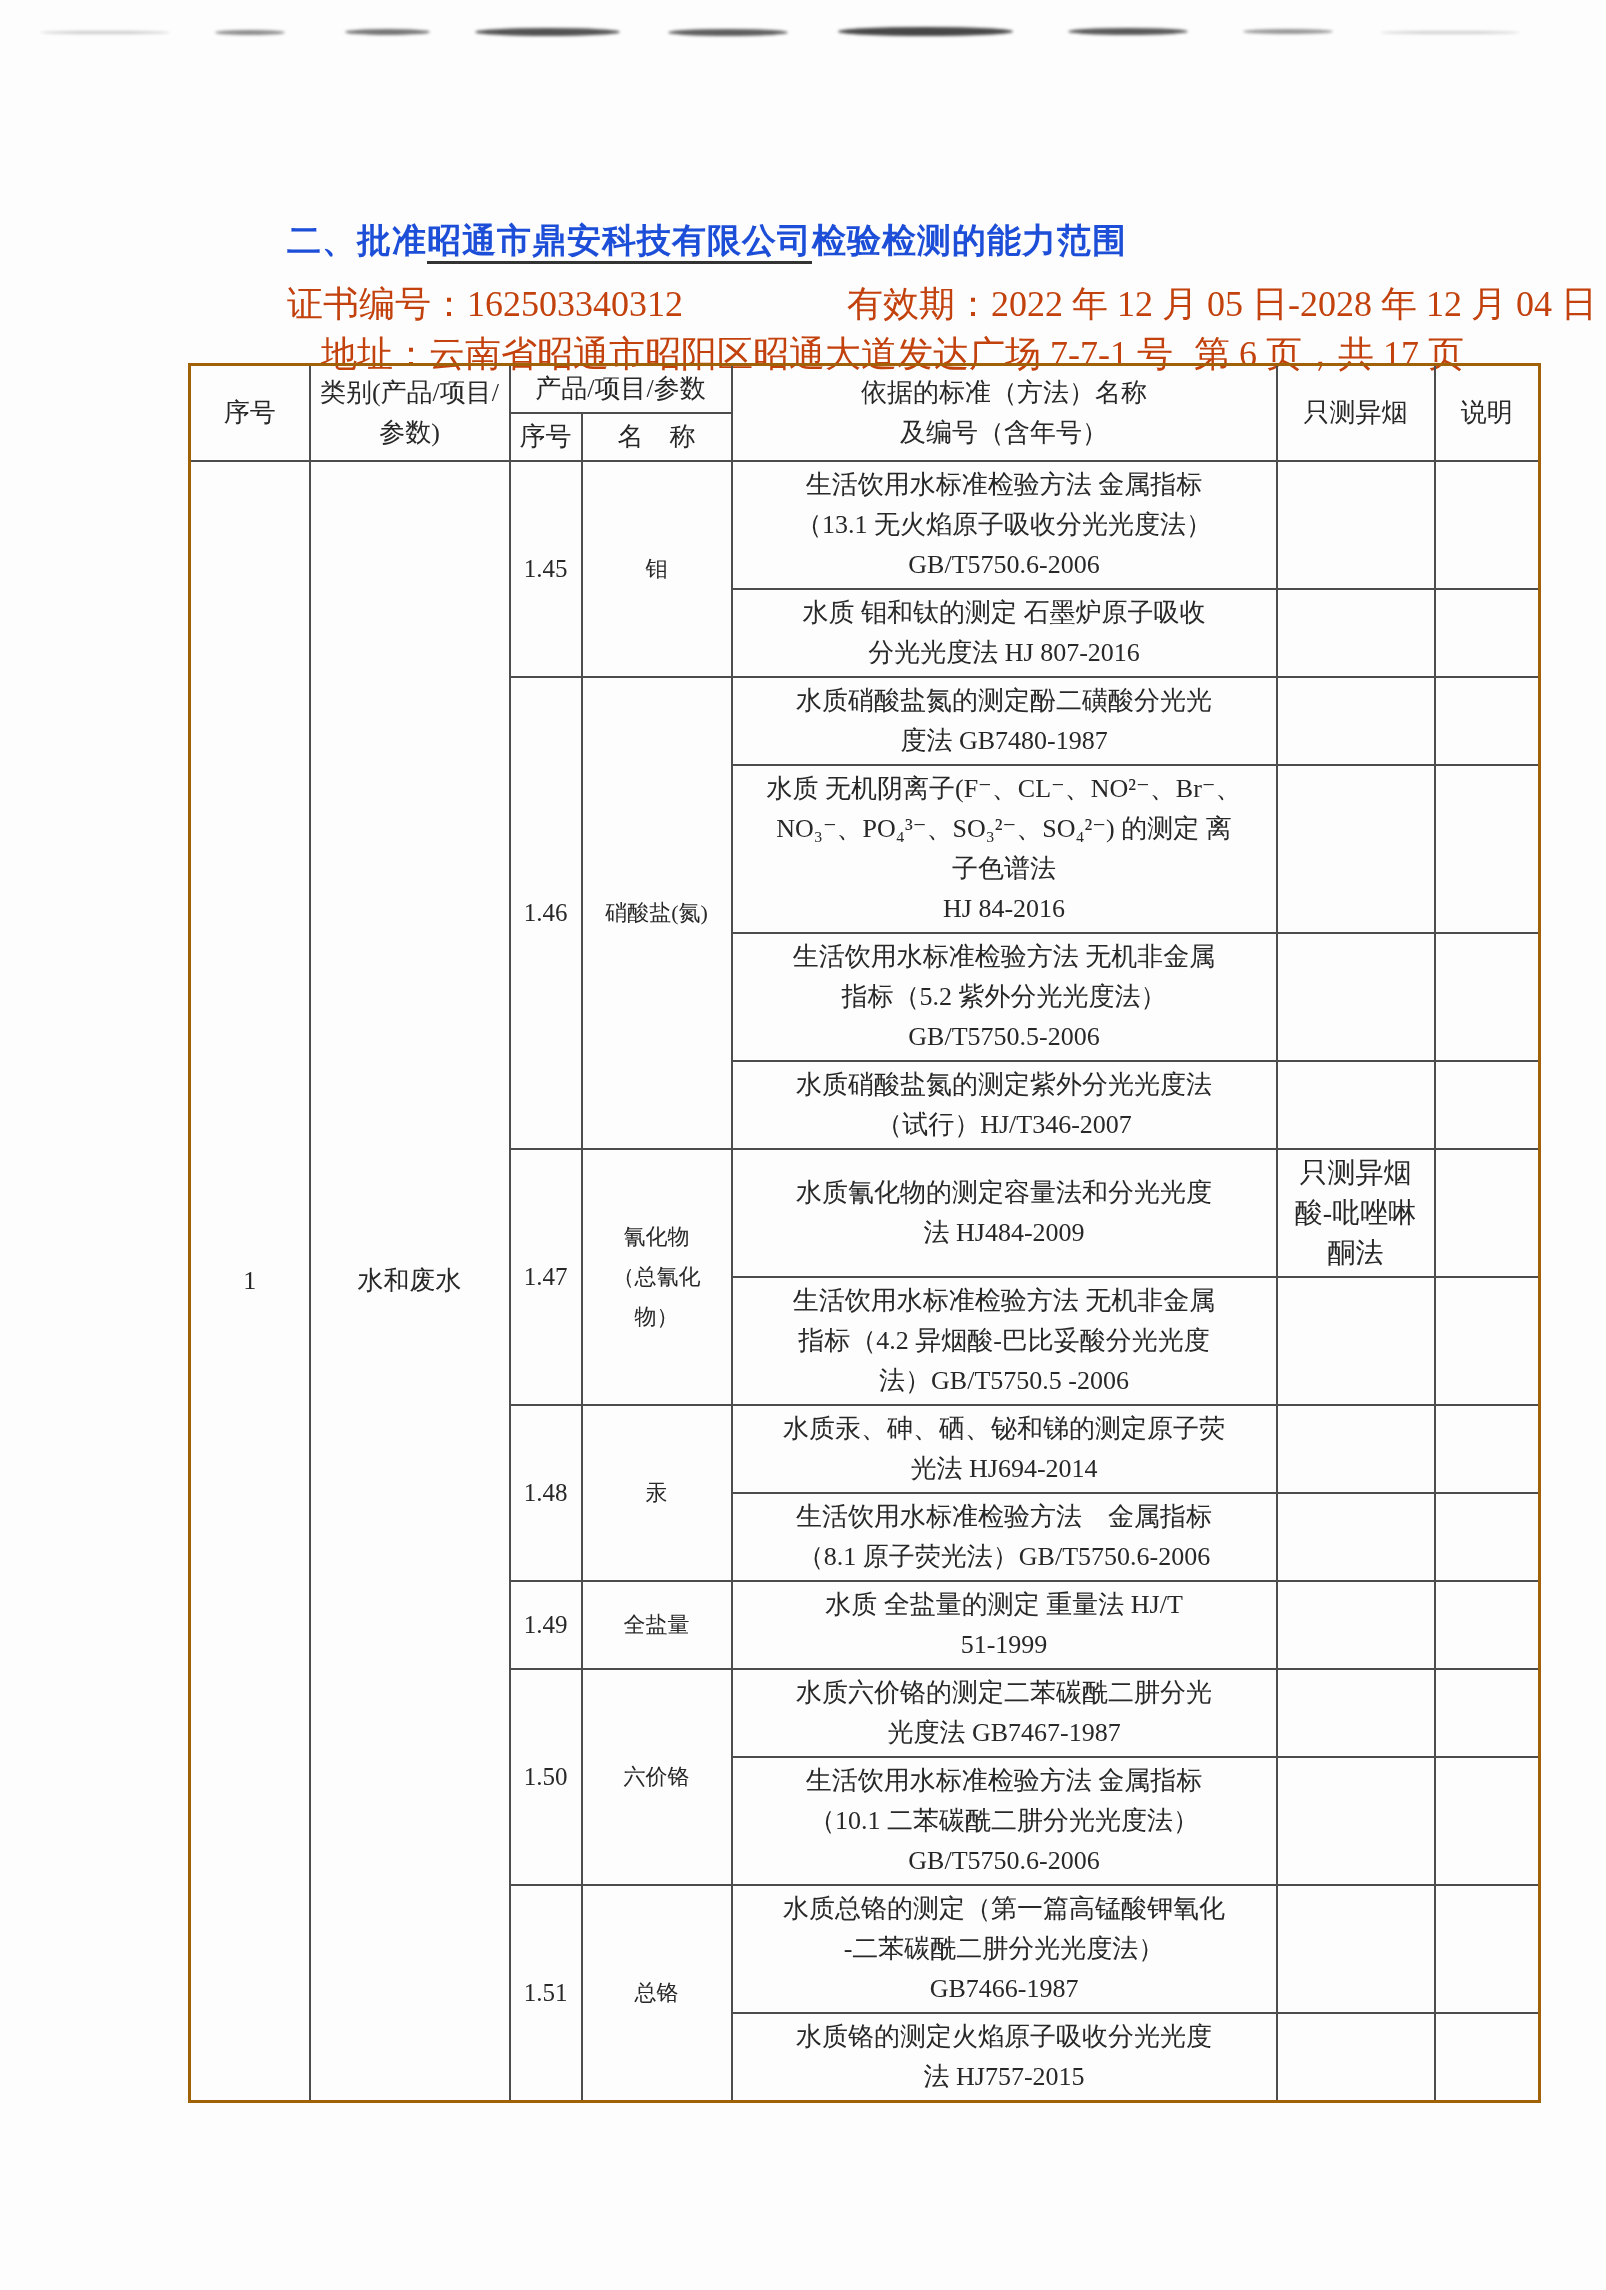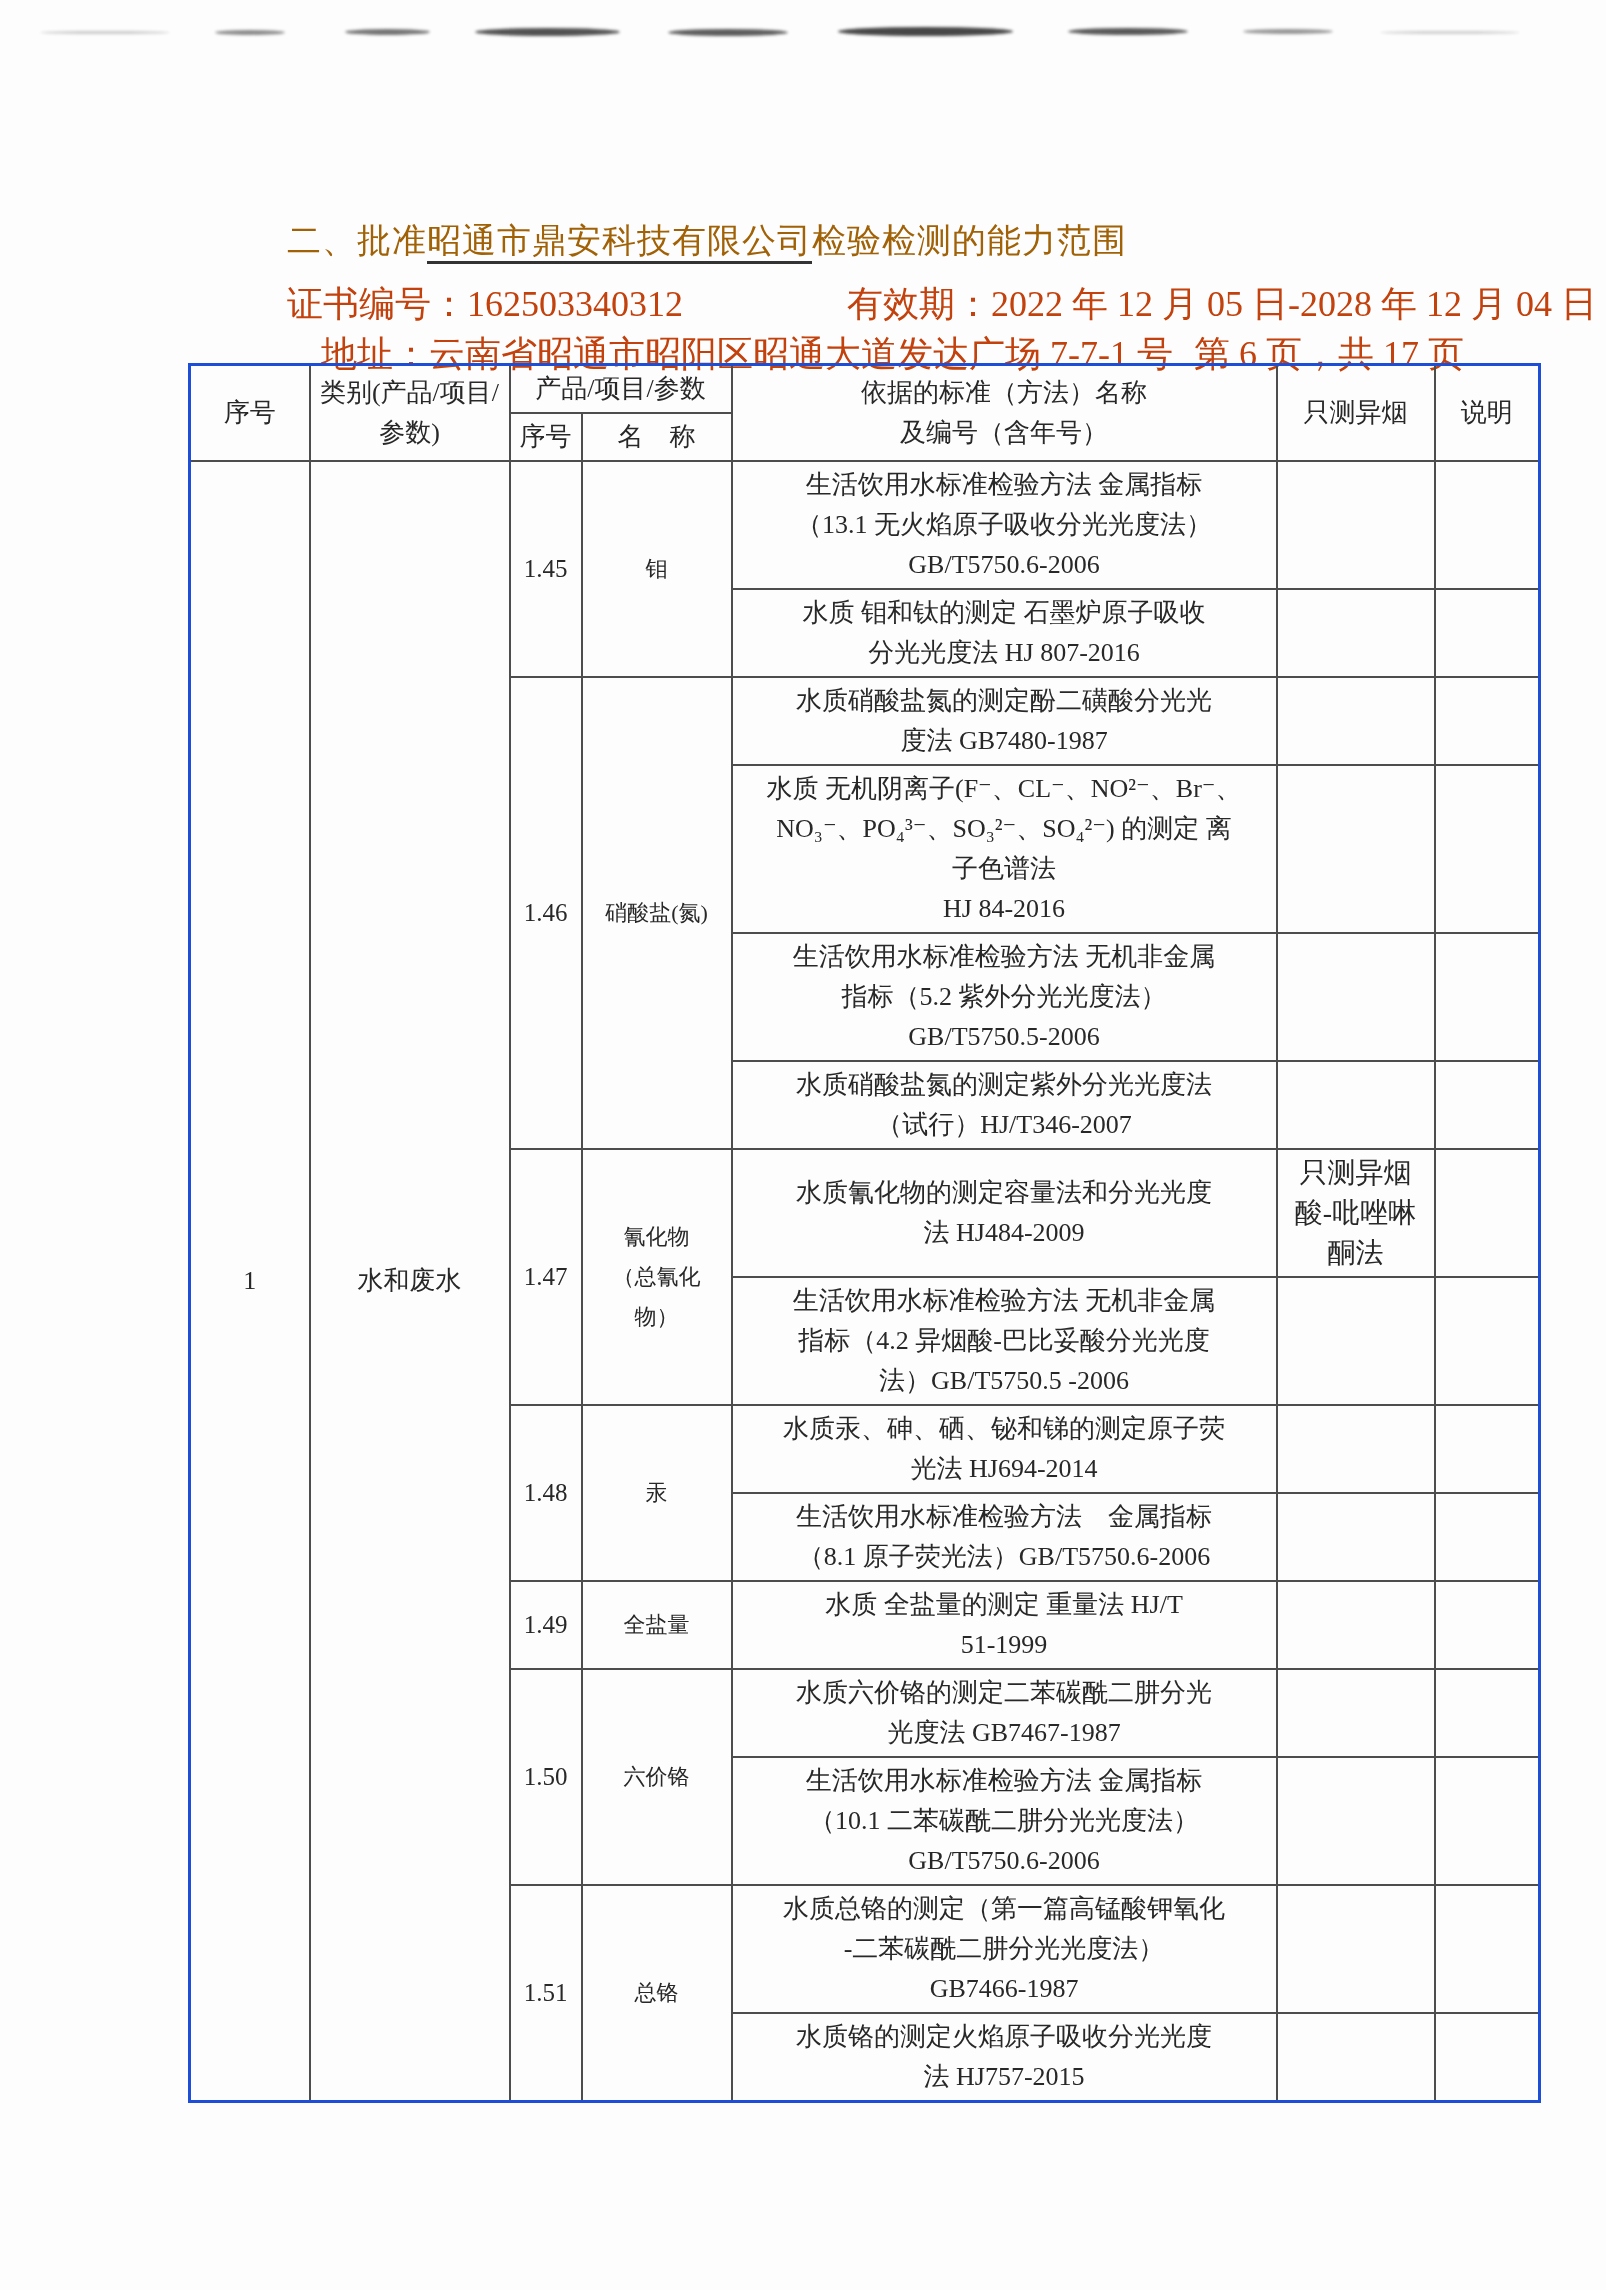--- a/index.html
+++ b/index.html
@@ -13,22 +13,22 @@
   }
   
   .smudge {
     position:absolute;
     background:#1a1a1a;
     border-radius:50%;
     filter:blur(1.5px);
   }
   .doc-header { position:absolute; left:287px; top:218px; width:1200px; }
   .title {
-    font-size:34px; font-weight:normal; letter-spacing:1px;
-    white-space:nowrap; margin:0 0 14px 0; color:#a16207;
+    font-size:34px; font-weight:bold; letter-spacing:1px;
+    white-space:nowrap; margin:0 0 14px 0; color:#1d4ed8;
   }
   .title .underlined { border-bottom:3px solid #333; padding-bottom:2px; }
   .meta-line { position:absolute; font-size:36px; white-space:nowrap; color:#c2410c; }
   .meta-cert     { left:0px;   top:62px;  }
   .meta-validity { left:560px; top:62px;  }
   .meta-address  { left:-10px; top:112px;margin-left:44px; }
   .meta-page     { left:907px; top:112px; }
 
   table.cap {
     position:absolute; left:188px; top:363px;
@@ -41,21 +41,21 @@
     border:2px solid #4d4d4d;
     padding:3px 8px;
     text-align:center;
     vertical-align:middle;
     font-weight:normal;
     line-height:40px;
     white-space:pre-line;
     color:#282828;
     word-break:break-word;
   }
-  table.cap { border:3px solid #1d4ed8; }
+  table.cap { border:3px solid #a16207; }
   th.hdr { line-height:38px; padding:5px 6px; }
   td.c-name { font-size:22px; line-height:34px; }
   td.c-no { font-size:25px; }
   td.c-lim { font-size:28px; line-height:38px; }
 </style>
 </head>
 <body>
 
 <div class="page">
 

